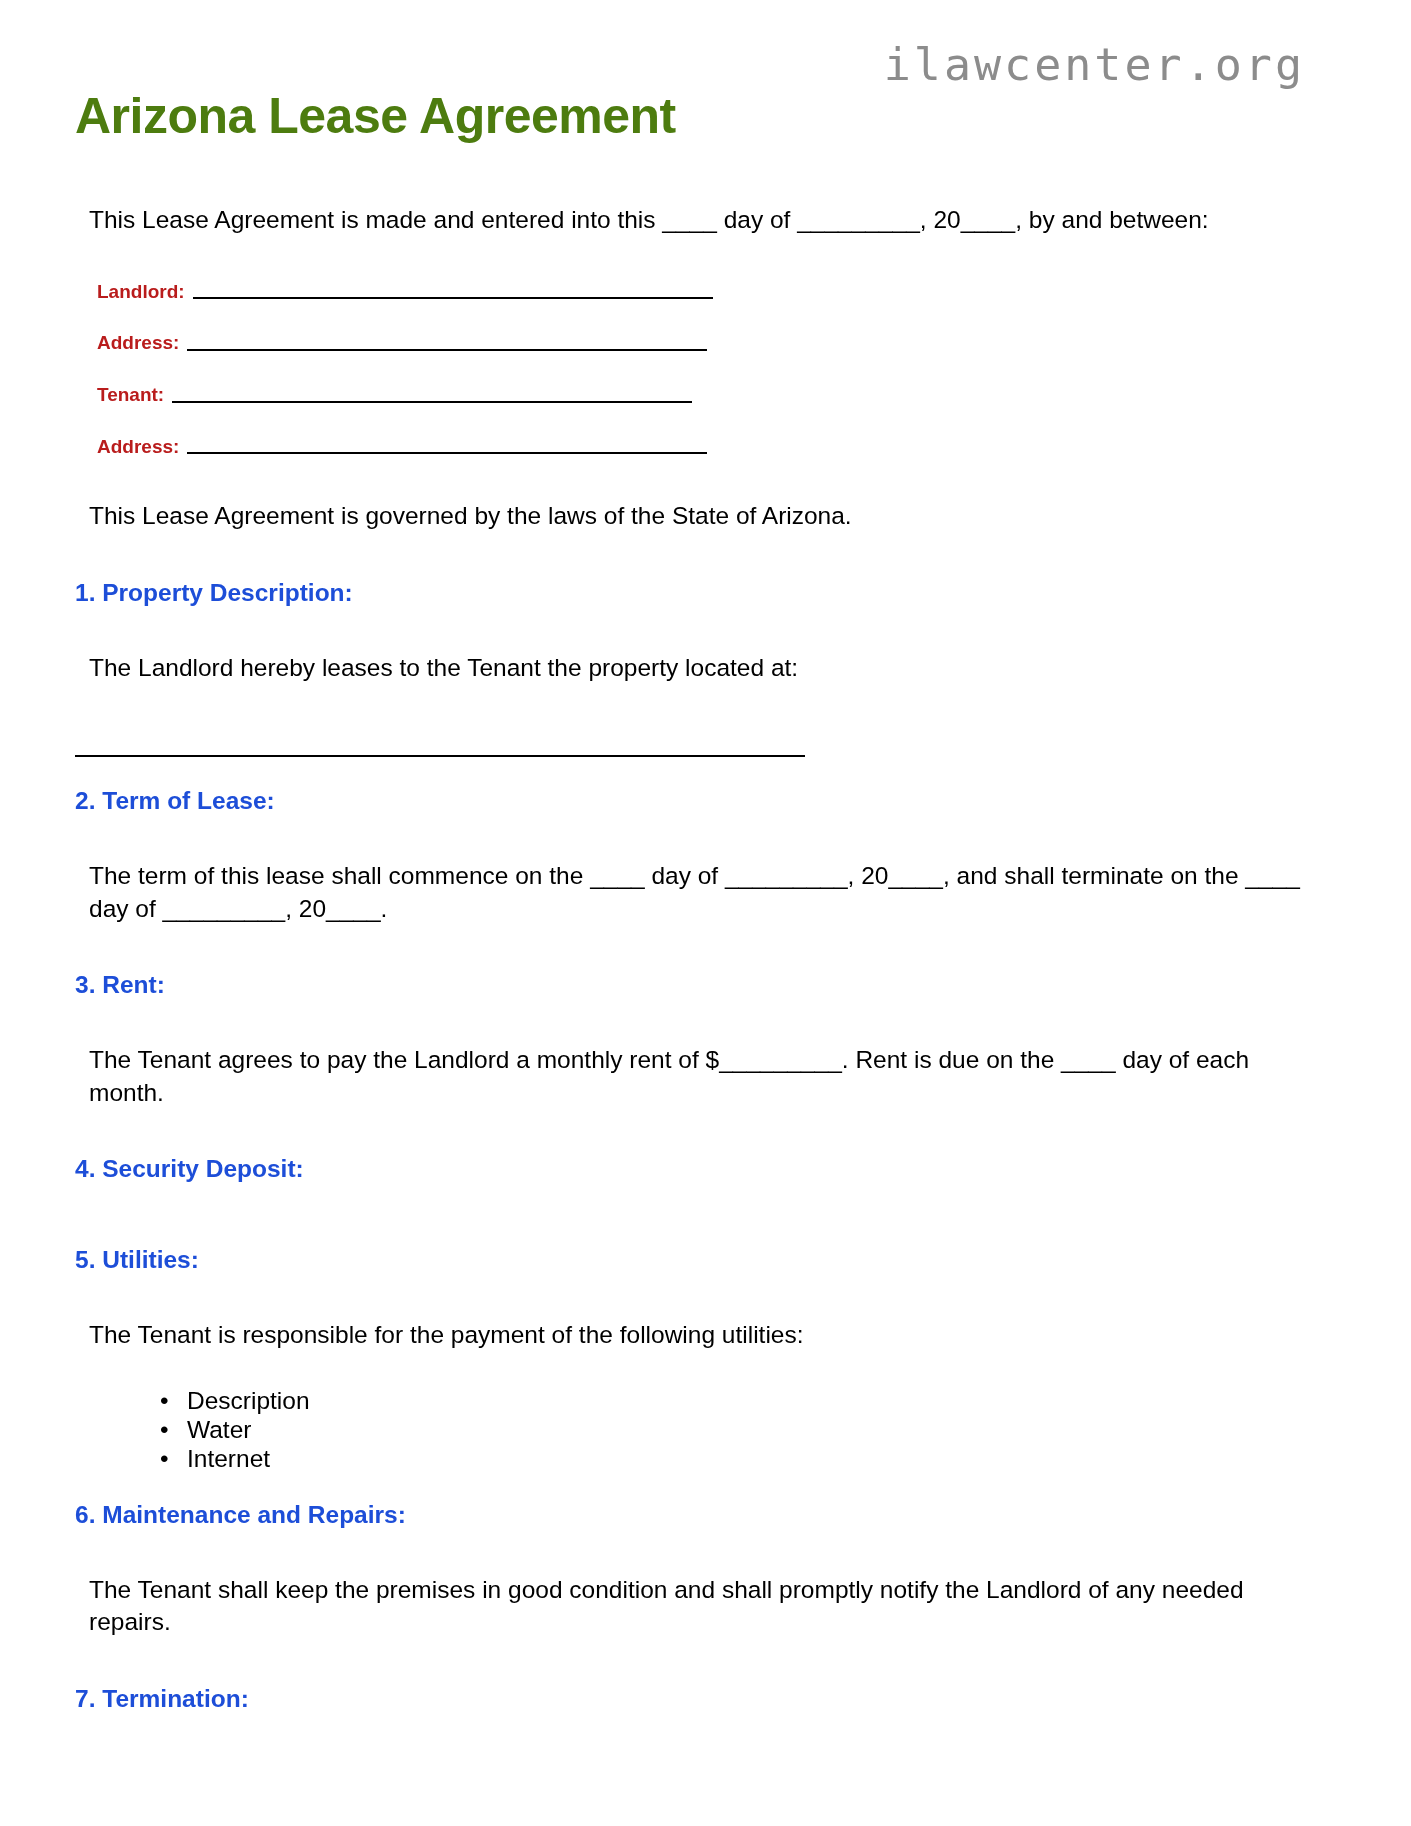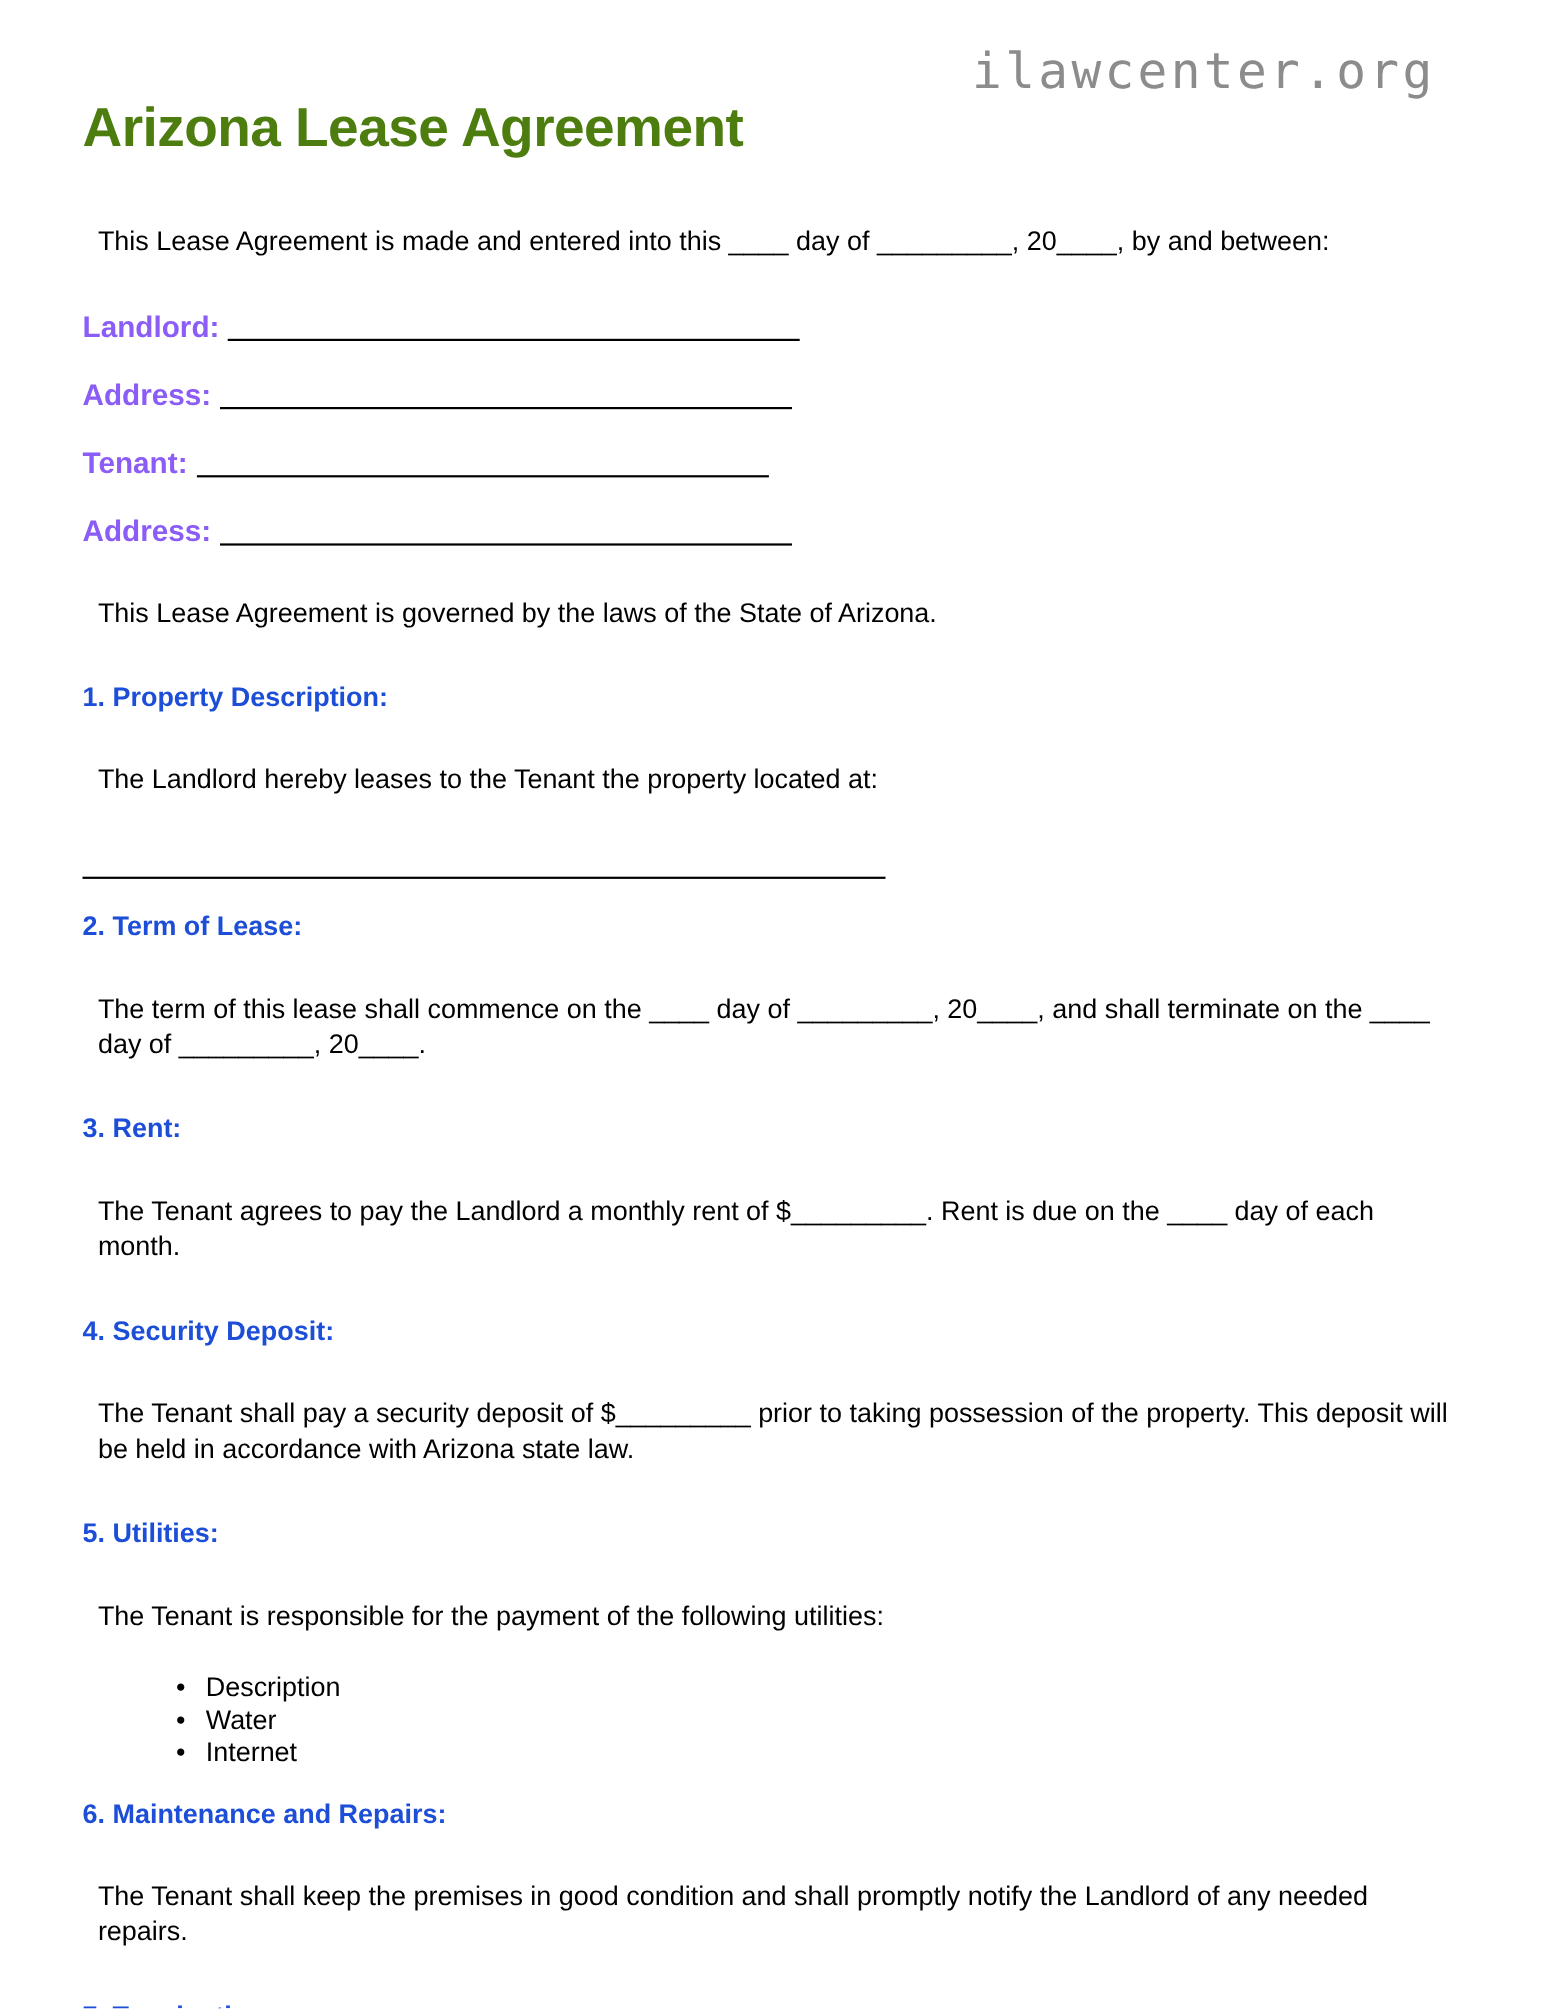--- a/index.html
+++ b/index.html
@@ -71,24 +71,25 @@
 
   h2.section-heading {
     font-size: 24.5px;
     font-weight: bold;
     margin: 0;
     padding: 0;
     line-height: 1.3;
     color: #1d4ed8;
   }
   .field-row {
-    font-size: 27px;
+    font-size: 19px;
     line-height: 1.3;
     white-space: nowrap;
-    color: #8b5cf6;
+    color: #b91c1c;
+    margin-left: 22px;
   }
   .field-label {
     font-weight: bold;
   }
   .field-rule {
     display: inline-block;
     border-bottom: 2.3px solid #000;
     vertical-align: bottom;
     margin-left: 8px;
     margin-bottom: 5px;
@@ -196,21 +197,20 @@
     <div class="gap-std"></div>
 
     <p class="body-text">The Tenant agrees to pay the Landlord a monthly rent of $_________. Rent is due on the ____ day of each month.</p>
 
     <div class="gap-sec"></div>
 
     <h2 class="section-heading">4. Security Deposit:</h2>
 
     <div class="gap-std"></div>
 
-    <p class="body-text">The Tenant shall pay a security deposit of $_________ prior to taking possession of the property. This deposit will be held in accordance with Arizona state law.</p>
 
     <div class="gap-sec"></div>
 
     <h2 class="section-heading">5. Utilities:</h2>
 
     <div class="gap-std"></div>
 
     <p class="body-text">The Tenant is responsible for the payment of the following utilities:</p>
 
     <div class="gap-list"></div>

